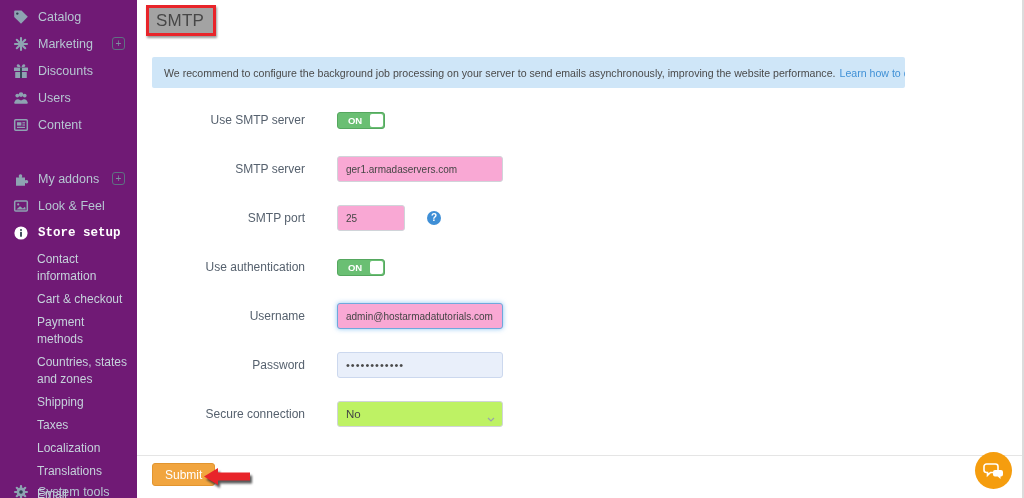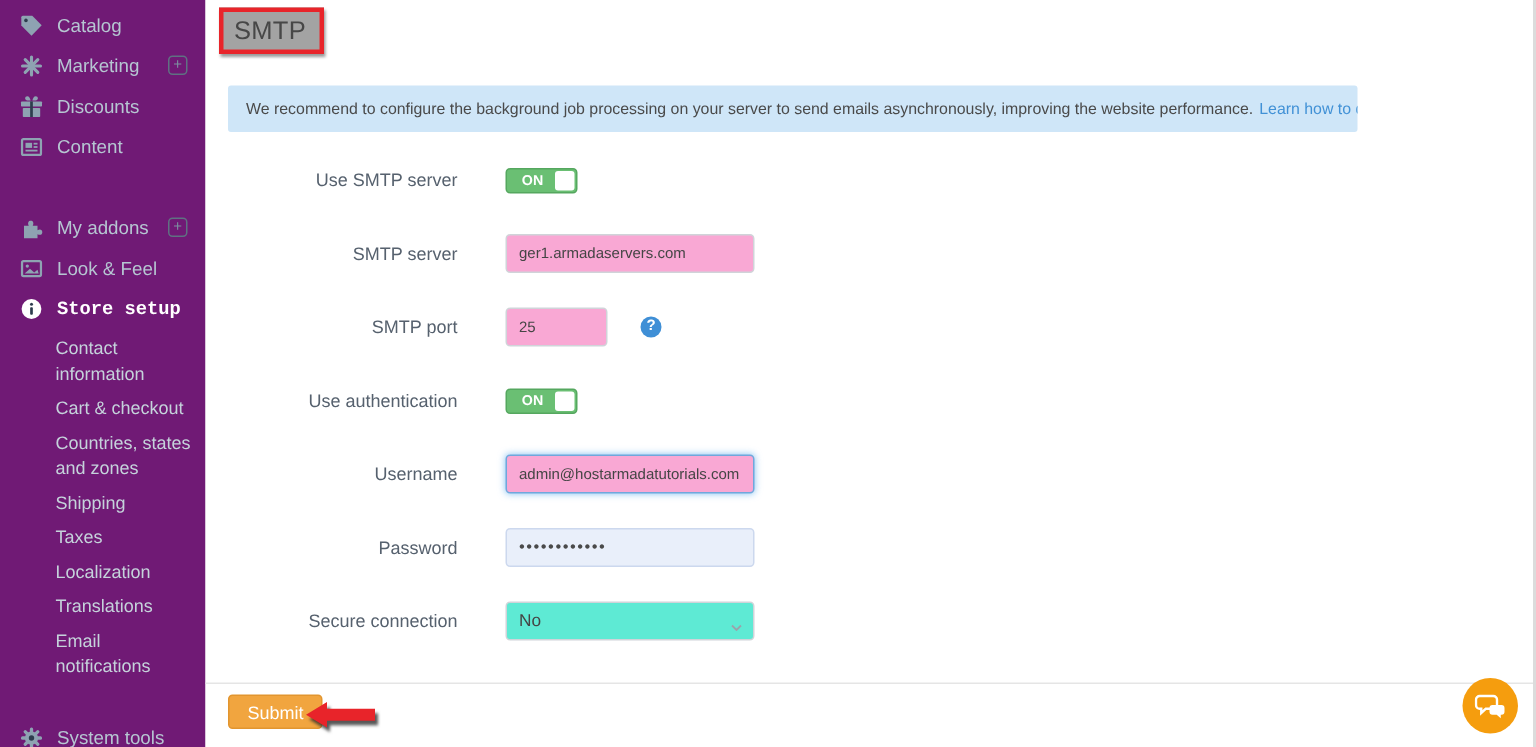--- a/index.html
+++ b/index.html
@@ -48,21 +48,21 @@
   .tinput { height:26px; border:1px solid #d0d4d9; border-radius:3px; font-family:"Liberation Sans",sans-serif;
     font-size:10px; color:#454545; padding:0 8px; outline:none; background:#f9a8d4; }
   .w-full { width:166px; }
   .w-small { width:68px; }
   .tinput.focused { border:1px solid #6fa8dc; box-shadow:0 0 5px rgba(82,168,236,0.65); }
   .tinput.password { background:#e9effa; border-color:#ccd8ee; letter-spacing:1px; font-size:11px; color:#4a4a4a; }
 
   .help-dot { width:14px; height:14px; background:#3f8fd6; border-radius:50%; color:#fff; font-size:10px; font-weight:bold;
     text-align:center; line-height:14px; margin-left:22px; cursor:pointer; }
 
-  .fselect { width:166px; height:26px; border:1px solid #d0d4d9; border-radius:3px; background:#5eead4; position:relative;
+  .fselect { width:166px; height:26px; border:1px solid #d0d4d9; border-radius:3px; background:#bef264; position:relative;
     display:flex; align-items:center; padding:0 8px; font-size:11.5px; color:#454545; cursor:pointer; }
   .fselect .chev { position:absolute; right:7px; top:10px; color:#9aa3ab; }
 
   .divider { position:absolute; left:0; right:0; top:455px; height:1px; background:#e5e5e5; }
 
   .submit-btn { position:absolute; left:15px; top:463px; height:23px; padding:0 12px; background:#f1a53f; border:1px solid #e2952f;
     border-radius:3px; color:#ffffff; font-size:12px; font-family:"Liberation Sans",sans-serif; cursor:pointer; }
 
   .arrow-anno { position:absolute; left:66px; top:467px; width:50px; height:19px; filter:drop-shadow(2px 3px 1px rgba(45,45,45,0.8)); }
 
@@ -110,20 +110,33 @@
                 <path d="M10.8 1.2 C12.6 1.2 12.8 3.6 11 4 L8.6 4 C9 2.4 9.6 1.2 10.8 1.2 Z"></path>
                 <rect x="1" y="4.6" width="14" height="3.4" rx="0.5"></rect>
                 <rect x="2.2" y="9" width="11.6" height="6" rx="0.5"></rect>
               </g>
               <rect x="7.1" y="4.6" width="1.8" height="10.4" fill="#2e3d4e"></rect>
             </svg>
         </span>
         <span class="slabel">Discounts</span>
       </div>
 
+      <div class="side-item">
+        <span class="sicon">
+          <svg viewBox="0 0 16 16" width="16" height="16">
+              <g fill="currentColor">
+                <circle cx="4.3" cy="5.6" r="1.9"></circle>
+                <circle cx="11.7" cy="5.6" r="1.9"></circle>
+                <circle cx="8" cy="4.6" r="2.3"></circle>
+                <path d="M1.2 12.6 Q2.6 8.6 5.4 9.3 L8 10.4 L10.6 9.3 Q13.4 8.6 14.8 12.6 Q15 13.8 13.8 13.8 L2.2 13.8 Q1 13.8 1.2 12.6 Z"></path>
+              </g>
+            </svg>
+        </span>
+        <span class="slabel">Users</span>
+      </div>
 
       <div class="side-item">
         <span class="sicon">
           <svg viewBox="0 0 16 16" width="16" height="16">
               <rect x="1.7" y="2.7" width="12.6" height="10.6" rx="1" fill="none" stroke="currentColor" stroke-width="1.5"></rect>
               <rect x="4" y="5.2" width="4.4" height="3.4" fill="currentColor"></rect>
               <rect x="9.4" y="5.2" width="2.6" height="1.2" fill="currentColor"></rect>
               <rect x="9.4" y="7.4" width="2.6" height="1.2" fill="currentColor"></rect>
               <rect x="4" y="9.8" width="8" height="1.2" fill="currentColor"></rect>
             </svg>
@@ -161,20 +174,21 @@
               <circle cx="8" cy="4.9" r="1" fill="#2e3d4e"></circle>
               <rect x="7.1" y="6.8" width="1.8" height="5" rx="0.6" fill="#2e3d4e"></rect>
             </svg>
         </span>
         <span class="slabel">Store setup</span>
       </div>
 
       <div class="side-sub">
         <div class="side-sub-item"><span class="wrap">Contact information</span></div>
         <div class="side-sub-item"><span class="wrap">Cart &amp; checkout</span></div>
+        <div class="side-sub-item"><span class="wrap">Payment methods</span></div>
         <div class="side-sub-item"><span class="wrap">Countries, states and zones</span></div>
         <div class="side-sub-item"><span class="wrap">Shipping</span></div>
         <div class="side-sub-item"><span class="wrap">Taxes</span></div>
         <div class="side-sub-item"><span class="wrap">Localization</span></div>
         <div class="side-sub-item"><span class="wrap">Translations</span></div>
         <div class="side-sub-item"><span class="wrap">Email notifications</span></div>
 
       </div>
     </div>
 

